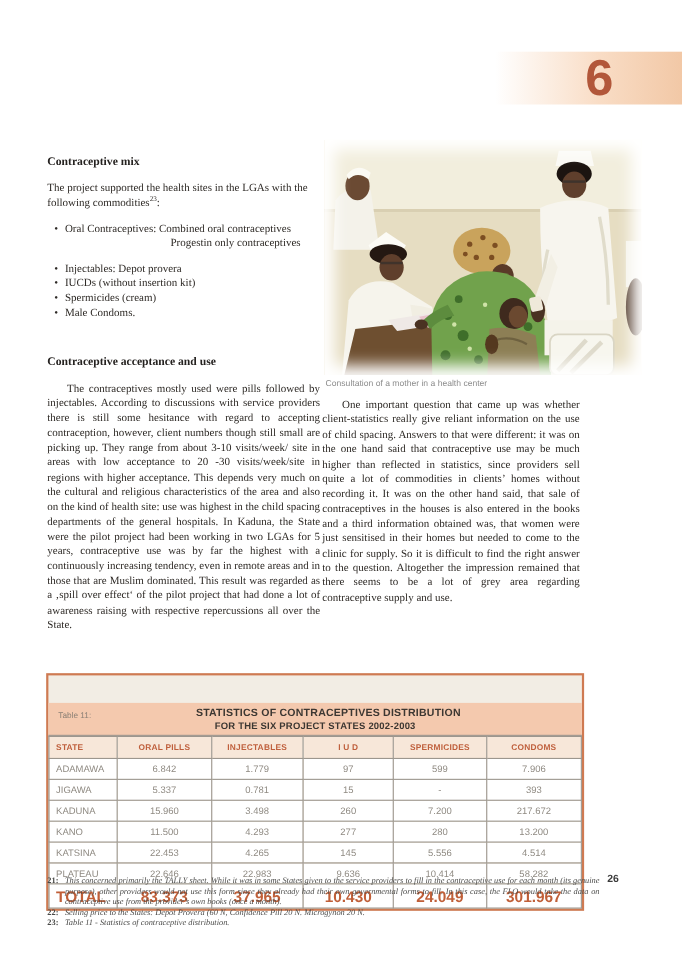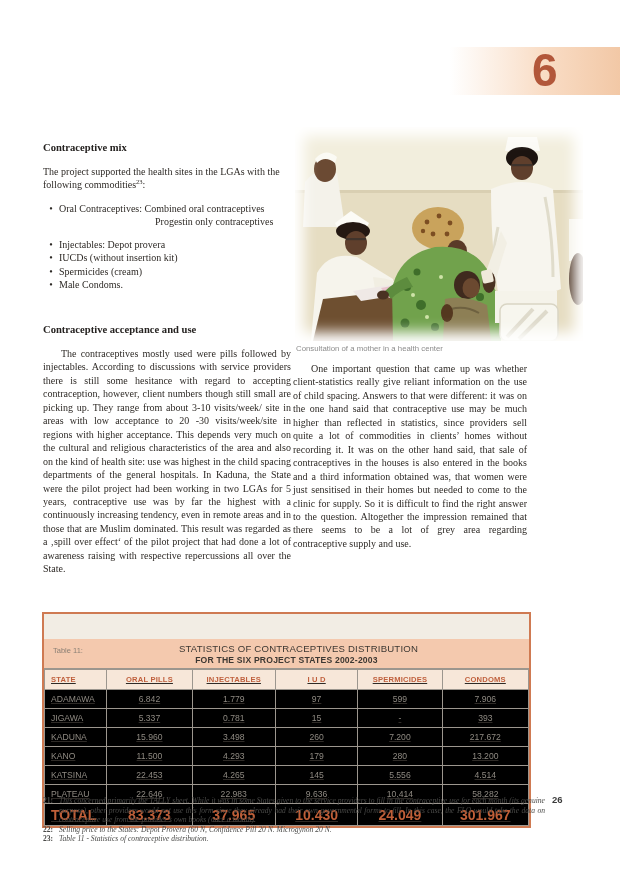--- a/index.html
+++ b/index.html
@@ -35,26 +35,26 @@
     font-size:7.8px;color:#8c8c8c;}
 
   .col-right{position:absolute;left:293px;top:362px;width:234px;}
 
   
   .tbl-wrap{position:absolute;left:42px;top:612px;width:485px;border:2px solid #cf7a52;
     font-family:"Liberation Sans",sans-serif;background:#f2ede4;}
   .tbl-title{position:relative;background:#f4c9ae;border-bottom:1px solid #9c968e;
     padding:4px 0 3px 0;text-align:center;margin-top:25px;}
   .tbl-label{position:absolute;left:9px;top:7px;font-size:7.5px;color:#8a7f74;}
-  .tbl-t1{font-size:9.6px;font-weight:normal;color:#3c3732;letter-spacing:.2px;padding-left:24px;}
+  .tbl-t1{font-size:9.6px;font-weight:bold;color:#3c3732;letter-spacing:.2px;padding-left:24px;}
   .tbl-t2{font-size:8.6px;font-weight:bold;color:#3c3732;letter-spacing:.2px;margin-top:1px;}
-  table{border-collapse:collapse;table-layout:fixed;width:100%;text-decoration:underline;}
+  table{border-collapse:collapse;table-layout:fixed;width:100%;}
   th,td{border:1px solid #9c968e;text-align:center;overflow:hidden;white-space:nowrap;}
   th{height:17px;font-size:7.6px;font-weight:bold;color:#bf5f3c;letter-spacing:.2px;background:#f7e7d9;}
-  td{height:16px;font-size:8.6px;color:#8f8a82;background:#000000;}
+  td{height:16px;font-size:8.6px;color:#8f8a82;background:#ffffff;}
   th:first-child,td:first-child{text-align:left;padding-left:6px;}
   tr.total td{height:19px;font-size:14px;font-weight:bold;color:#c05f38;}
 
   
   .footnotes{position:absolute;left:43px;top:796px;width:502px;font-size:7.6px;
     line-height:9.6px;color:#4a4a48;}
   .fn{display:flex;}
   .fn-num{flex:0 0 16px;font-weight:bold;font-style:normal;}
   .fn-txt{flex:1;font-style:italic;text-align:justify;}
   .page-num{position:absolute;left:552px;top:794px;font-family:"Liberation Sans",sans-serif;
@@ -232,21 +232,21 @@
             <td>15.960</td>
             <td>3.498</td>
             <td>260</td>
             <td>7.200</td>
             <td>217.672</td>
         </tr>
         <tr>
           <td>KANO</td>
             <td>11.500</td>
             <td>4.293</td>
-            <td>179</td>
+            <td>277</td>
             <td>280</td>
             <td>13.200</td>
         </tr>
         <tr>
           <td>KATSINA</td>
             <td>22.453</td>
             <td>4.265</td>
             <td>145</td>
             <td>5.556</td>
             <td>4.514</td>

